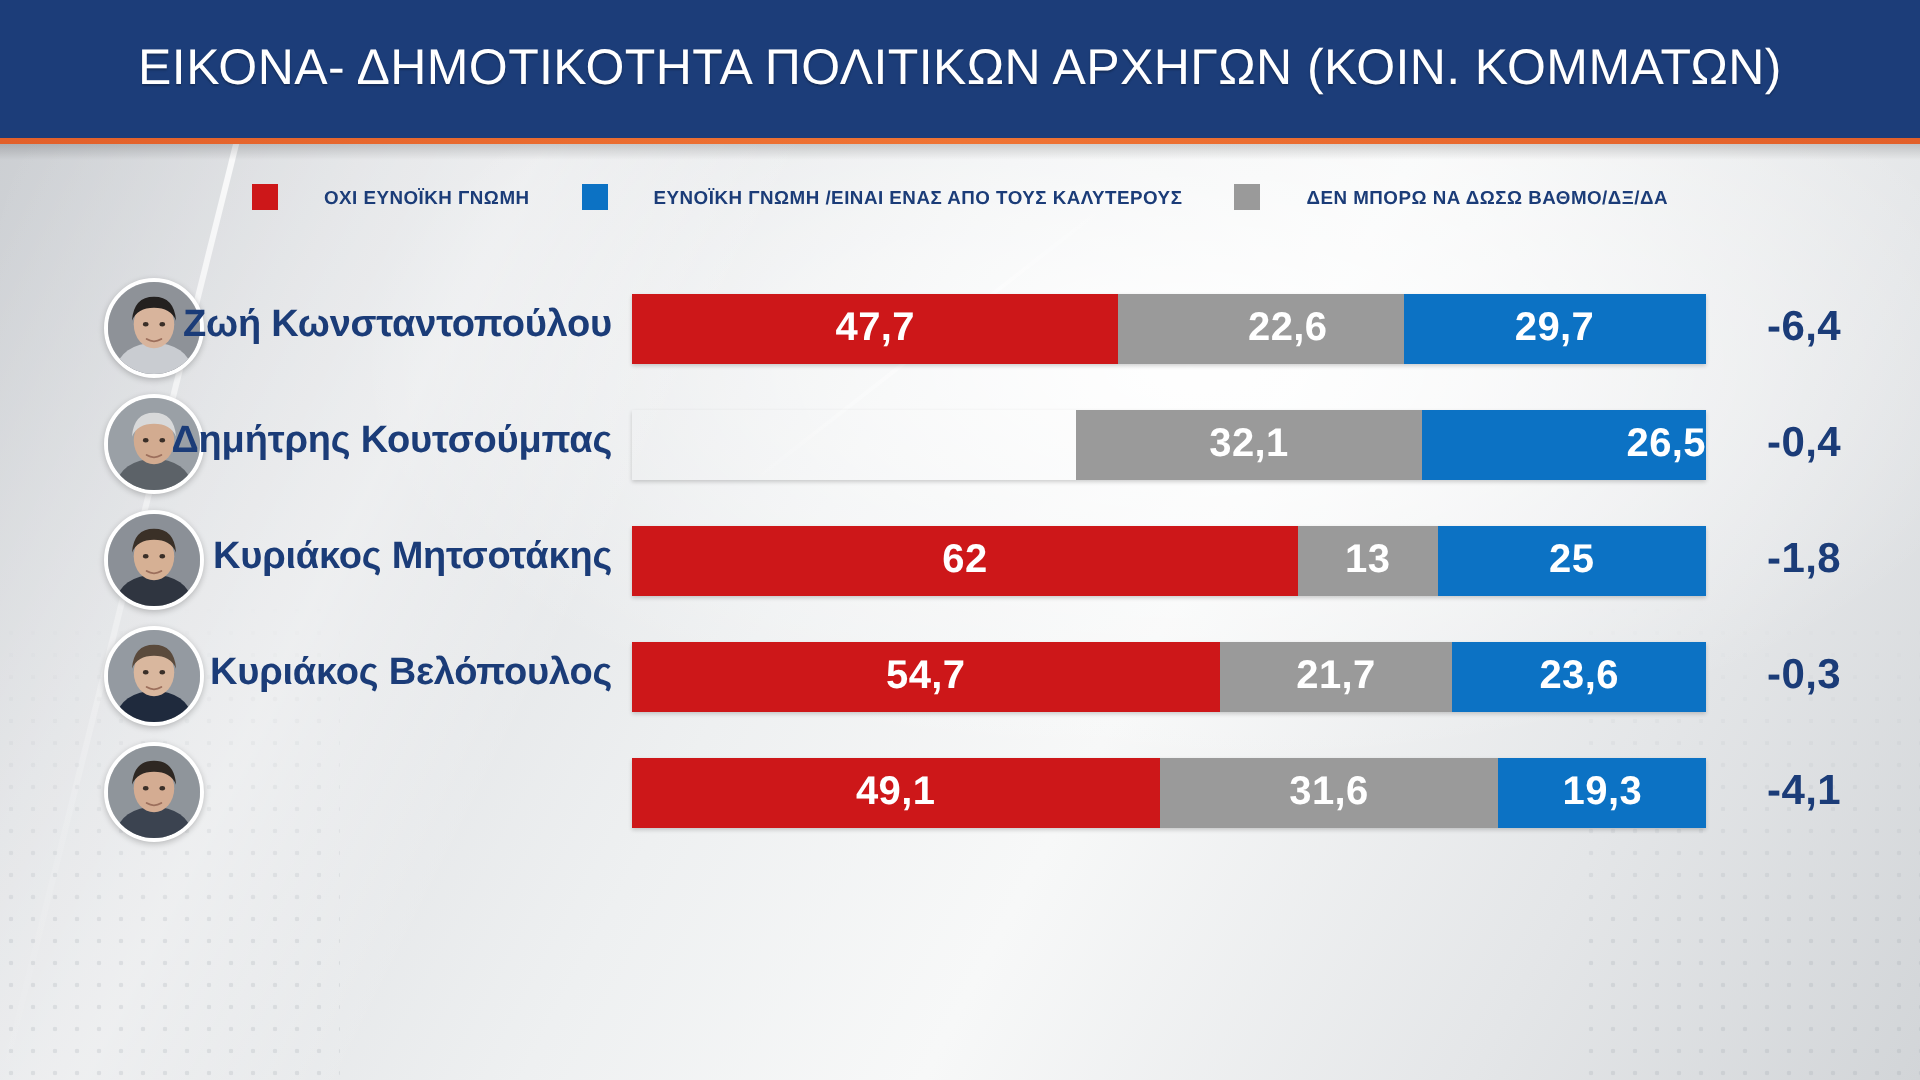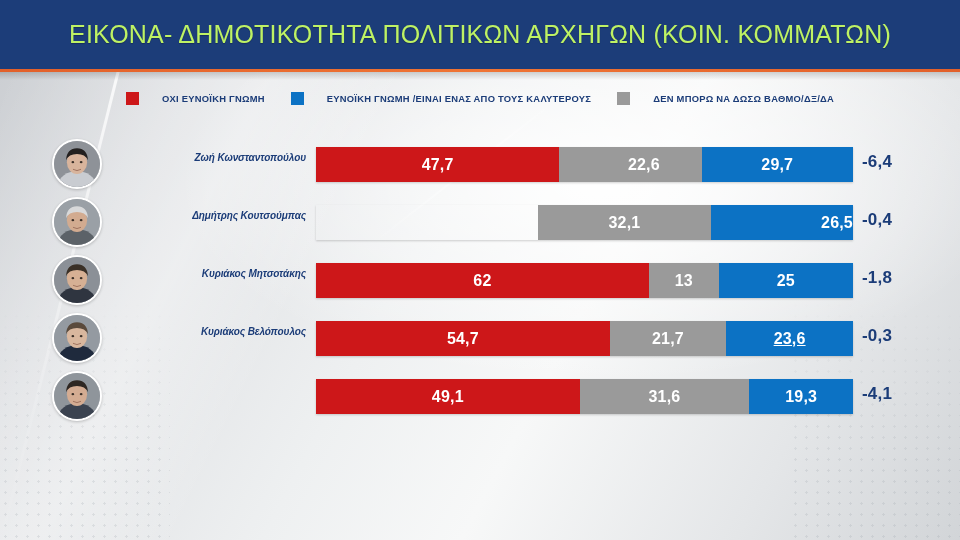--- a/index.html
+++ b/index.html
@@ -77,21 +77,21 @@
     width: 960px; height: 3px;
     background: linear-gradient(90deg, #e2602a 0%, #ef7434 50%, #e2602a 100%);
   }
   #header-shadow {
     position: absolute;
     left: 0; top: 72px;
     width: 960px; height: 8px;
     background: linear-gradient(180deg, rgba(0,0,0,0.16) 0%, rgba(0,0,0,0.0) 100%);
   }
   #page-title {
-    color: #bef264;
+    color: #ffffff;
     font-size: 25px;
     font-weight: 400;
     letter-spacing: 0.2px;
     white-space: nowrap;
     text-shadow: 0 1px 1px rgba(0,0,0,0.25);
   }
 
   
   #legend {
     position: absolute;
@@ -142,58 +142,57 @@
   }
   .avatar svg { display: block; width: 100%; height: 100%; }
 
   .person-name {
     position: absolute;
     left: 0;
     width: 306px;
     top: 16px;
     text-align: right;
     color: #1b3c78;
-    font-size: 10px;
+    font-size: 19px;
     font-weight: bold;
     letter-spacing: -0.1px;
     white-space: nowrap;
-    font-style: italic;
   }
 
   .bar {
     position: absolute;
     left: 316px;
     top: 11px;
     width: 537px;
     height: 35px;
     display: flex;
     box-shadow: 0 1px 2px rgba(0,0,0,0.18);
   }
   .seg {
     display: flex;
     align-items: center;
     justify-content: center;
     overflow: hidden;
     color: #ffffff;
-    font-size: 16px;
+    font-size: 20px;
     font-weight: bold;
     letter-spacing: 0.2px;
   }
   .seg-neg  { background: #cd1719; }
   .seg-neut { background: #9a9a9a; }
   .seg-pos  { background: #0c72c4; }
 
   .delta {
     position: absolute;
     left: 862px;
     top: 16px;
     width: 80px;
-    text-align: left;
+    text-align: center;
     color: #1b3c78;
-    font-size: 17px;
+    font-size: 21px;
     font-weight: bold;
     letter-spacing: 0.2px;
   }
 </style>
 </head>
 <body>
 
 <div id="stage">
 
   <div class="bg-streak streak-a"></div>
@@ -315,21 +314,21 @@
           </svg>
         </div>
         <div class="person-name">Κυριάκος Βελόπουλος</div>
         <div class="bar">
           <div class="seg seg-neg" style="width: 54.7%;">
             <span>54,7</span>
           </div>
           <div class="seg seg-neut" style="width: 21.7%;">
             <span>21,7</span>
           </div>
-          <div class="seg seg-pos" style="width: 23.6%; text-decoration: underline;">
+          <div class="seg seg-pos" style="width: 23.6%;">
             <span>23,6</span>
           </div>
         </div>
         <div class="delta">-0,3</div>
       </div>
       <div class="row">
         <div class="avatar">
           <svg viewBox="0 0 50 50" preserveAspectRatio="xMidYMid slice">
             <rect width="50" height="50" fill="#8f959b"></rect>
             <ellipse cx="25" cy="47" rx="20" ry="14" fill="#3b4350"></ellipse>

